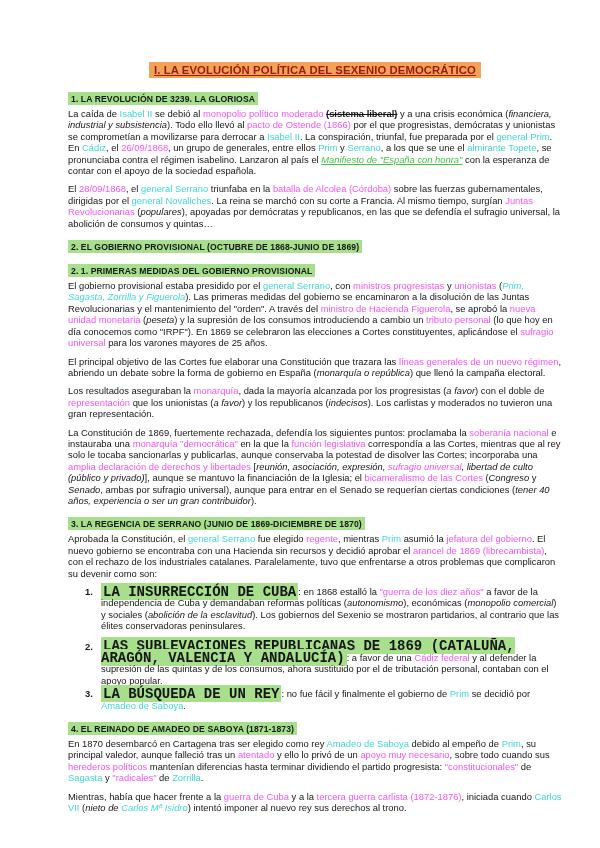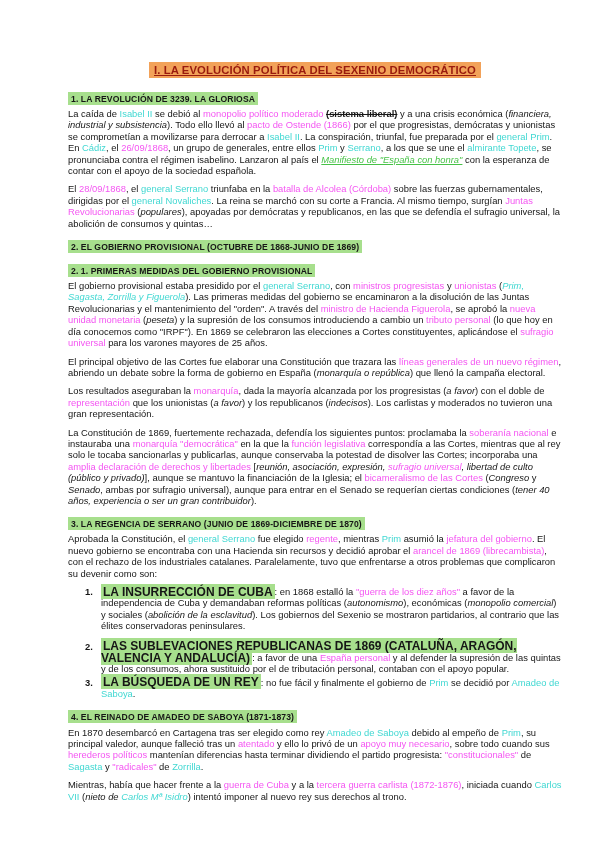--- a/index.html
+++ b/index.html
@@ -31,22 +31,23 @@
   .ti{font-style:italic;}
   .tst{font-weight:bold; text-decoration:line-through;}
   .tg{color:var(--green_accent); font-style:italic; text-decoration:underline;}
   .olist{margin:3px 0 8px 0; padding-left:17px;}
   .li{display:flex; align-items:flex-start;}
   .li .num{font-weight:bold; width:16px; flex:none;}
   .li .li-body{flex:1;}
   .li.gap-after{margin-bottom:9px;}
   .li.small-gap-after{margin-bottom:2px;}
   .hdr{
-    background:var(--heading_bg); font-weight:bold; font-size:12px;
+    background:var(--heading_bg); font-weight:bold; font-size:14px;
     padding:0.5px 2px;
+    font-family:Liberation Mono, monospace;
   }
 </style>
 </head>
 <body>
 
 <div class="doc">
 
   <div class="title-wrap">
     <span class="title">I. LA EVOLUCIÓN POLÍTICA DEL SEXENIO DEMOCRÁTICO</span>
   </div>
@@ -74,21 +75,21 @@
   </div>
   <p class="para"><span>Aprobada la Constitución, el </span><span class="tc">general Serrano</span><span> fue elegido </span><span class="tm">regente</span><span>, mientras </span><span class="tc">Prim</span><span> asumió la </span><span class="tm">jefatura del gobierno</span><span>. El nuevo gobierno se encontraba con una Hacienda sin recursos y decidió aprobar el </span><span class="tm">arancel de 1869 (librecambista)</span><span>, con el rechazo de los industriales catalanes. Paralelamente, tuvo que enfrentarse a otros problemas que complicaron su devenir como son:</span></p>
 
   <div class="olist">
     <div class="li gap-after">
       <span class="num">1.</span>
       <div class="li-body"><span class="hdr">LA INSURRECCIÓN DE CUBA</span><span><span>: en 1868 estalló la </span><span class="tm">"guerra de los diez años"</span><span> a favor de la independencia de Cuba y demandaban reformas políticas (</span><span class="ti">autonomismo</span><span>), económicas (</span><span class="ti">monopolio comercial</span><span>) y sociales (</span><span class="ti">abolición de la esclavitud</span><span>). Los gobiernos del Sexenio se mostraron partidarios, al contrario que las élites conservadoras peninsulares.</span></span></div>
     </div>
     <div class="li small-gap-after">
       <span class="num">2.</span>
-      <div class="li-body"><span class="hdr">LAS SUBLEVACIONES REPUBLICANAS DE 1869 (CATALUÑA, ARAGÓN, VALENCIA Y ANDALUCÍA)</span><span><span>: a favor de una </span><span class="tm">España personal</span><span> y al defender la supresión de las quintas y de los consumos, ahora sustituido por el de tributación personal, contaban con el apoyo popular.</span></span></div>
+      <div class="li-body"><span class="hdr">LAS SUBLEVACIONES REPUBLICANAS DE 1869 (CATALUÑA, ARAGÓN, VALENCIA Y ANDALUCÍA)</span><span><span>: a favor de una </span><span class="tm">Cádiz federal</span><span> y al defender la supresión de las quintas y de los consumos, ahora sustituido por el de tributación personal, contaban con el apoyo popular.</span></span></div>
     </div>
     <div class="li">
       <span class="num">3.</span>
       <div class="li-body"><span class="hdr">LA BÚSQUEDA DE UN REY</span><span><span>: no fue fácil y finalmente el gobierno de </span><span class="tc">Prim</span><span> se decidió por </span><span class="tc">Amadeo de Saboya</span><span>.</span></span></div>
     </div>
   </div>
 
   <div class="h">
     <span class="hl">4. EL REINADO DE AMADEO DE SABOYA (1871-1873)</span>
   </div>

